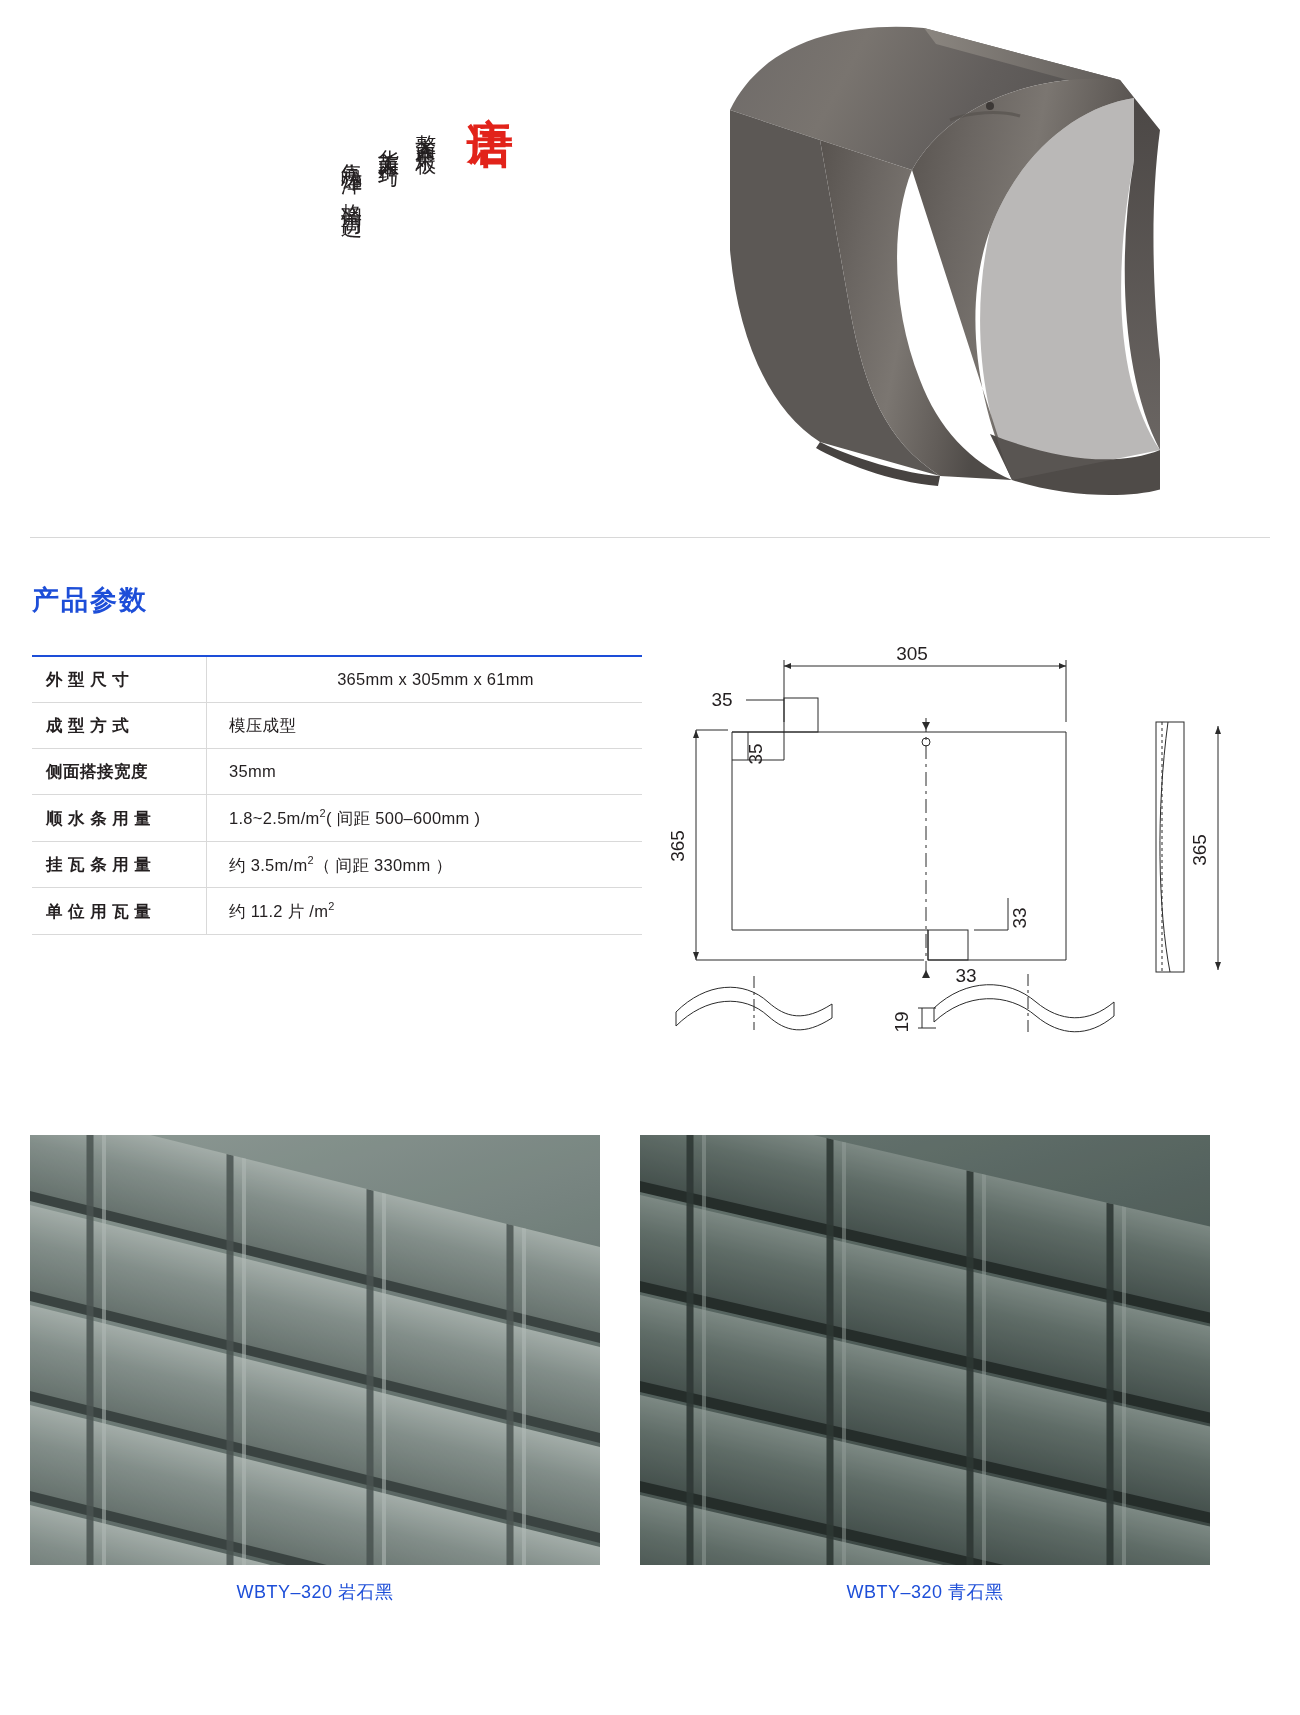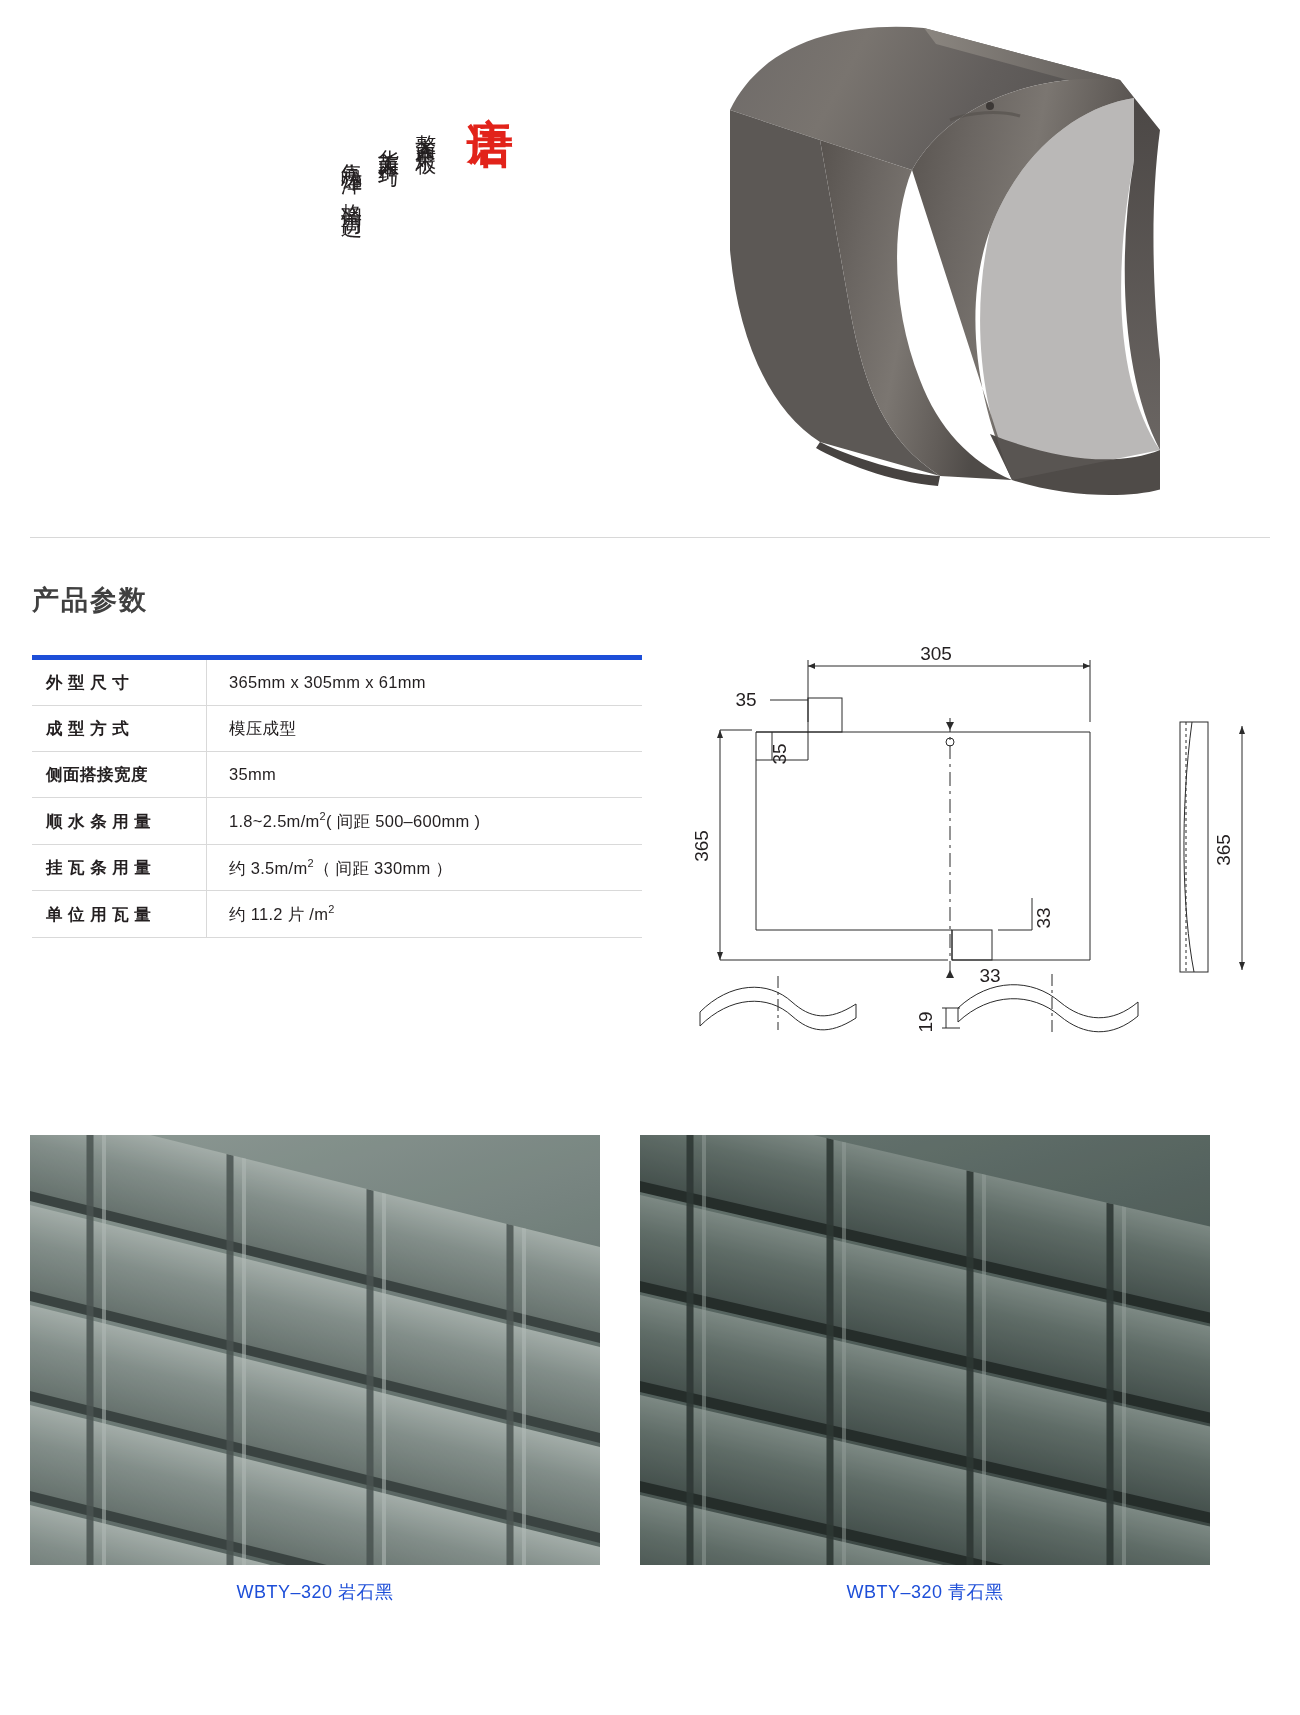--- a/index.html
+++ b/index.html
@@ -88,37 +88,38 @@
   }
 
   
   .section-title {
     position: absolute;
     left: 32px;
     top: 582px;
     font-family: "DejaVu Sans", "Liberation Sans", sans-serif;
     font-size: 27px;
     font-weight: 700;
-    color: #404040;
+    color: #1d4ed8;
     letter-spacing: 2px;
   }
 
   .param-table {
     position: absolute;
     left: 32px;
     top: 655px;
     width: 610px;
     border-collapse: collapse;
     font-size: 16.5px;
   }
   .param-table tr {
     border-bottom: 1px solid #d9d9d9;
   }
   .param-table tr:first-child {
-    border-top: 5px solid #1d4ed8;
+    border-top: 2px solid #1d4ed8;
+    text-align: center;
   }
   .param-table td {
     padding: 11px 0 11px 0;
     vertical-align: middle;
     line-height: 1.4;
   }
   .param-table td.k {
     width: 160px;
     padding-left: 14px;
     border-right: 1px solid #d9d9d9;
@@ -136,21 +137,21 @@
     justify-content: space-between;
     width: 122px;
   }
   .kx.tight { width: 146px; }
   sup.unit { font-size: 11px; vertical-align: super; }
   .gap-inline { display: inline-block; width: 30px; }
 
   
   .drawing {
     position: absolute;
-    left: 660px;
+    left: 636px;
     top: 630px;
     width: 620px;
     height: 450px;
   }
 
   
   .photos {
     position: absolute;
     left: 30px;
     top: 1135px;

